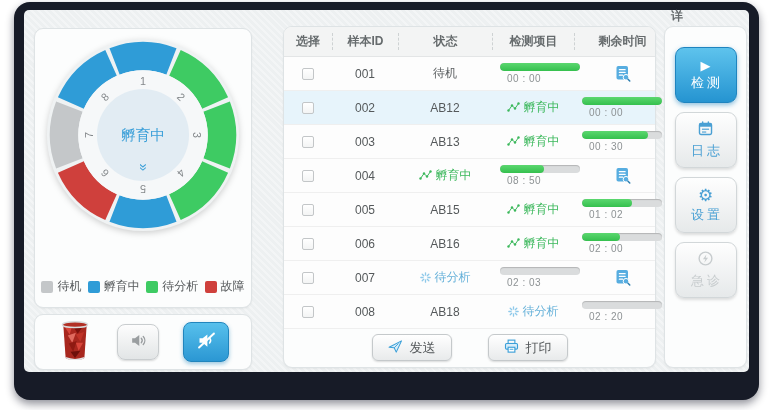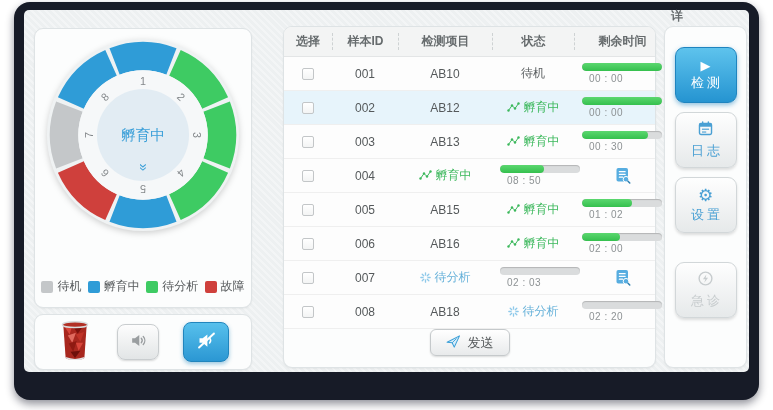--- a/index.html
+++ b/index.html
@@ -49,36 +49,36 @@
   .checkbox { width:12px; height:12px; border:1px solid #c3c6c8; border-radius:2px;
               background:linear-gradient(#fff,#f3f4f4); cursor:pointer; }
   .c-time { flex-direction:column; align-items:flex-start !important; justify-content:center;
             gap:2px; padding-left:8px; }
   .pbar { width:80px; height:8px; border-radius:4px; background:#dadcdd;
           box-shadow:inset 0 1px 1px rgba(0,0,0,.18); overflow:hidden; }
   .pfill { height:100%; border-radius:4px; background:linear-gradient(#5bd76f,#35c04e); }
   .ptime { font-size:10px; color:#8d9294; letter-spacing:.5px;padding-left:7px; }
   .sicon { display:inline-flex; align-items:center; }
   .detail-btn { display:inline-flex; cursor:pointer; }
-  .tfoot { height:37px; display:flex; align-items:flex-start; justify-content:center; gap:36px; }
+  .tfoot { height:37px; display:flex; align-items:center; justify-content:center; gap:36px; }
   .fbtn { display:flex; align-items:center; gap:7px; height:27px; padding:0 15px;
           border:1px solid #c5c9cb; border-radius:6px; font-size:13px; color:#55595b;
           background:linear-gradient(#ffffff,#e8eaeb); box-shadow:0 1px 2px rgba(0,0,0,.14); cursor:pointer; }
 
   
   #panel-actions { display:flex; flex-direction:column; align-items:center; padding-top:20px; gap:9px; }
   .abtn { width:62px; height:56px; border-radius:9px; border:1px solid #d2d7d9;
           background:linear-gradient(#fefefe,#e6e9ea); box-shadow:0 2px 3px rgba(0,0,0,.13);
           display:flex; flex-direction:column; align-items:center; justify-content:center; gap:2px;
           color:#4aa0d4; font-size:13px; cursor:pointer; font-family:inherit; }
   .abtn .lbl { letter-spacing:3px; text-indent:3px; white-space:nowrap;text-align:right; }
   .abtn.primary { border-color:#1e84bf; background:linear-gradient(#5ec3ed,#2594d1);
           color:#fff; box-shadow:0 2px 5px rgba(30,132,191,.5); }
   .abtn.primary .play { font-size:13px; line-height:13px; }
-  .abtn.disabled { color:#c7ccce; cursor:default;margin-top:20px; }
+  .abtn.disabled { color:#c7ccce; cursor:default; }
   .gear { font-size:17px; line-height:17px; }
 </style>
 </head>
 <body>
 
 <div class="bezel"></div>
 <div class="screen">
 
   <div class="panel" id="panel-wheel">
     <div id="wheel-host">
@@ -157,33 +157,32 @@
           <line x1="3.5" y1="20" x2="20.5" y2="4" stroke="#ffffff" stroke-width="2.2" stroke-linecap="round"></line>
         </svg>
       </span>
     </span>
   </div>
 
   <div class="panel" id="panel-table">
     <div class="tgrid thead">
       <div class="hcell">选择</div>
       <div class="hcell">样本ID</div>
+      <div class="hcell">状态</div>
       <div class="hcell">检测项目</div>
-      <div class="hcell">状态</div>
       <div class="hcell">剩余时间</div>
       <div class="hcell">详细信息</div>
     </div>
 
     <div>
         <div class="tgrid trow">
     <div class="cell">
             <span class="checkbox"></span>
           </div>
     <div class="cell">001</div>
-    <div class="cell">AB10</div>
     <div class="cell">
 
       <span style="color: rgb(93, 97, 99);">待机</span>
     </div>
     <div class="cell c-time">
       <div class="pbar">
         <div class="pfill" style="width: 100%;"></div>
       </div>
       <div class="ptime">00 : 00</div>
     </div>
@@ -474,20 +473,31 @@
 
     <div class="tfoot">
       <span class="fbtn">
         <span>
           <svg width="15" height="15" viewBox="0 0 20 20">
             <path d="M1.5 11 L18 2.5 L11 17.5 L8.2 11.8 Z" fill="#d8edf9" stroke="#3a9fd8" stroke-width="1.4" stroke-linejoin="round"></path>
             <line x1="8.2" y1="11.8" x2="14" y2="6" stroke="#3a9fd8" stroke-width="1.2"></line>
           </svg>
         </span>
         <span>发送</span>
+      </span>
+      <span class="fbtn">
+        <span>
+          <svg width="15" height="15" viewBox="0 0 20 20" fill="none" stroke="#3a9fd8" stroke-width="1.5">
+            <rect x="5.5" y="1.5" width="9" height="4.5"></rect>
+            <rect x="2" y="6" width="16" height="7.5" rx="1.5" fill="#d8edf9"></rect>
+            <rect x="5.5" y="11" width="9" height="6.5" fill="#ffffff"></rect>
+            <line x1="7.5" y1="13.7" x2="12.5" y2="13.7" stroke-width="1.2"></line>
+          </svg>
+        </span>
+        <span>打印</span>
       </span>
     </div>
   </div>
 
   <div class="panel" id="panel-actions">
     <button class="abtn primary">
       <span class="play">▶</span>
       <span class="lbl">检测</span>
     </button>
     <button class="abtn">

